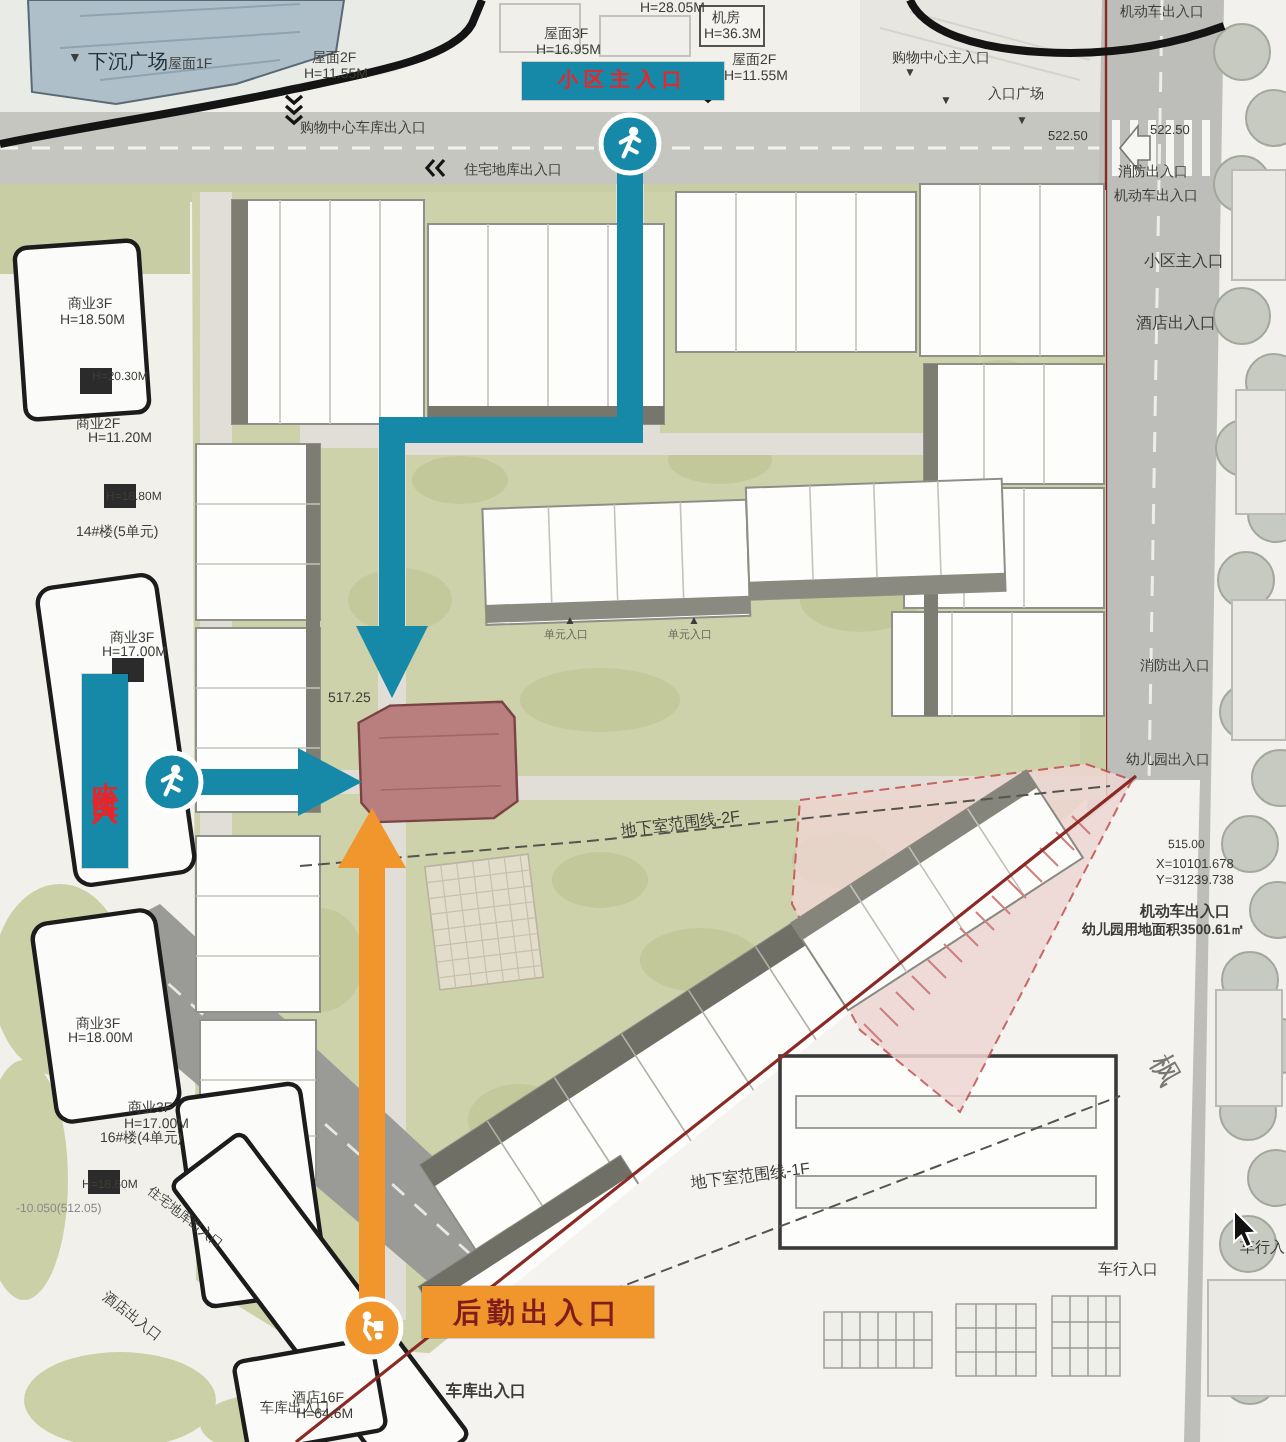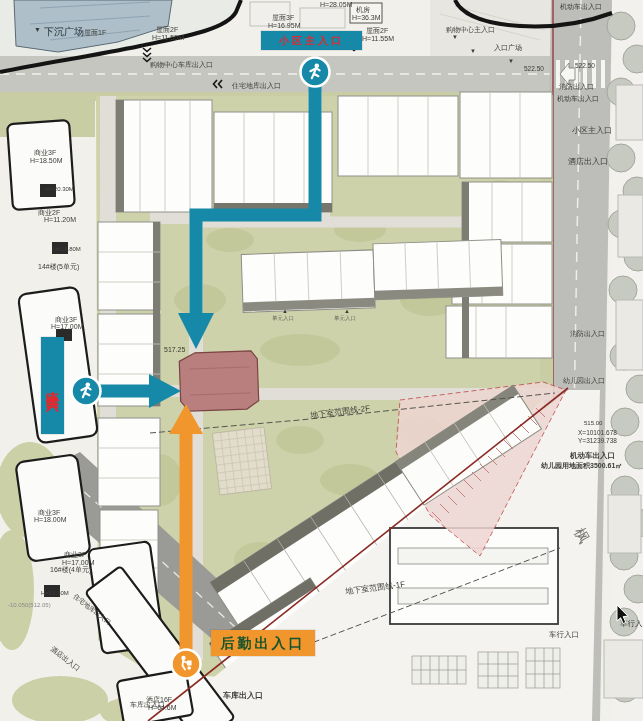--- a/index.html
+++ b/index.html
@@ -15,22 +15,22 @@
       font-family:"Liberation Sans","DejaVu Sans",sans-serif;}
   .lbl{position:absolute;display:flex;align-items:center;justify-content:center;
        font-weight:bold;line-height:1;box-shadow:0 0 0 0.5px rgba(0,0,0,0.15);}
   .lbl-main{left:261px;top:31px;width:101px;height:19px;background:var(--teal);
             color:var(--entrance-red);font-size:10px;letter-spacing:3px;}
   .lbl-secondary{left:41px;top:337px;width:23px;height:97px;background:var(--teal);
             color:var(--entrance-red);font-size:13px;letter-spacing:2px;
             writing-mode:vertical-rl;text-orientation:upright;}
   .lbl-express{left:265px;top:363px;width:102px;height:22px;background:var(--pink);
             color:var(--darkred);font-size:14px;letter-spacing:2px;}
-  .lbl-logistics{left:211px;top:630px;width:104px;height:26px;background:var(--orange);
-            color:#14532d;font-size:14px;letter-spacing:3px;}
+  .lbl-logistics{left:211px;top:643px;width:116px;height:26px;background:var(--orange);
+            color:#7f1d1d;font-size:14px;letter-spacing:3px;}
 </style>
 </head>
 <body>
 
 <div id="canvas">
 
   <svg class="layer" width="643" height="721" viewBox="0 0 643 721">
 
     <rect x="0" y="0" width="643" height="721" fill="#f1f0eb"></rect>
 

